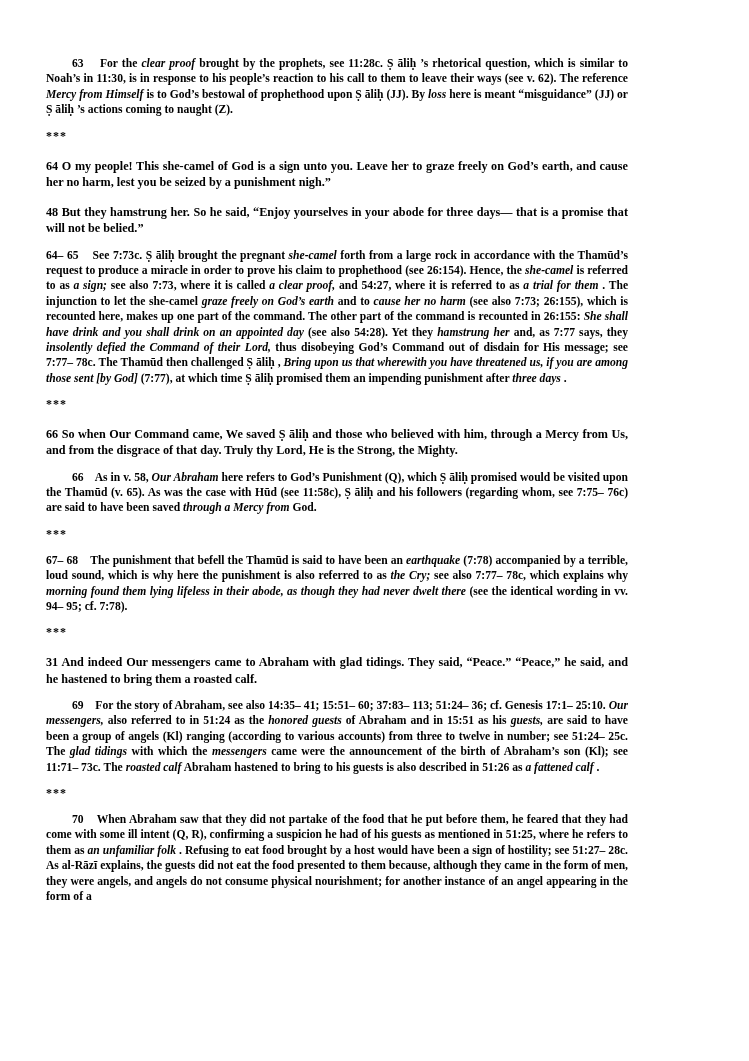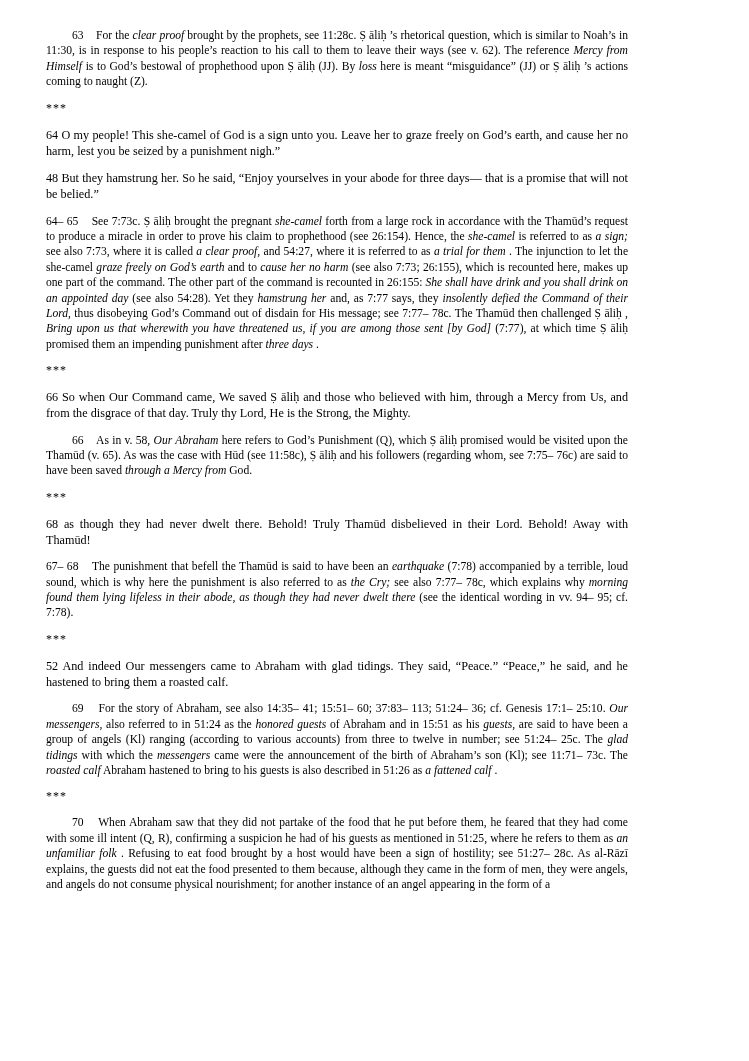--- a/index.html
+++ b/index.html
@@ -10,35 +10,36 @@
   body {
     width: 749px;
     height: 1061px;
     font-family: "Liberation Serif", serif;
     color: #000000;
   }
   .page {
     width: 674px;
     height: 1061px;
     box-sizing: border-box;
-    padding: 28px 46px 10px 46px;
+    padding: 56px 46px 10px 46px;
     position: relative;
     overflow: hidden;
+    font-weight: bold;
   }
   .commentary {
     font-size: 11.6px;
     line-height: 1.33;
     text-align: justify;
     margin: 0 0 11px 0;
   }
   .verse {
     font-size: 12.2px;
     line-height: 1.33;
     text-align: justify;
-    margin: 8px 0 11px 0;
+    margin: 14px 0 11px 0;
   }
   .indent {
     text-indent: 26px;
   }
   .sep {
     font-size: 12px;
     letter-spacing: 1px;
     margin: 0 0 11px 0;
     text-align: left;
   }
@@ -51,21 +52,20 @@
   <div id="content">
       <p class="commentary indent">63&nbsp;&nbsp;&nbsp; For the <i>clear proof</i> brought by the prophets, see 11:28c. Ṣ āliḥ ’s rhetorical question, which is similar to Noah’s in 11:30, is in response to his people’s reaction to his call to them to leave their ways (see v. 62). The reference <i>Mercy from Himself</i> is to God’s bestowal of prophethood upon Ṣ āliḥ (JJ). By <i>loss</i> here is meant “misguidance” (JJ) or Ṣ āliḥ ’s actions coming to naught (Z).</p>
       <p class="sep">***</p>
       <p class="verse">64 O my people! This she-camel of God is a sign unto you. Leave her to graze freely on God’s earth, and cause her no harm, lest you be seized by a punishment nigh.”</p>
       <p class="verse">48 But they hamstrung her. So he said, “Enjoy yourselves in your abode for three days— that is a promise that will not be belied.”</p>
       <p class="commentary">64– 65&nbsp;&nbsp;&nbsp; See 7:73c. Ṣ āliḥ brought the pregnant <i>she-camel</i> forth from a large rock in accordance with the Thamūd’s request to produce a miracle in order to prove his claim to prophethood (see 26:154). Hence, the <i>she-camel</i> is referred to as <i>a sign;</i> see also 7:73, where it is called <i>a clear proof,</i> and 54:27, where it is referred to as <i>a trial for them</i> . The injunction to let the she-camel <i>graze freely on God’s earth</i> and to <i>cause her no harm</i> (see also 7:73; 26:155), which is recounted here, makes up one part of the command. The other part of the command is recounted in 26:155: <i>She shall have drink and you shall drink on an appointed day</i> (see also 54:28). Yet they <i>hamstrung her</i> and, as 7:77 says, they <i>insolently defied the Command of their Lord,</i> thus disobeying God’s Command out of disdain for His message; see 7:77– 78c. The Thamūd then challenged Ṣ āliḥ , <i>Bring upon us that wherewith you have threatened us, if you are among those sent [by God]</i> (7:77), at which time Ṣ āliḥ promised them an impending punishment after <i>three days</i> .</p>
       <p class="sep">***</p>
       <p class="verse">66 So when Our Command came, We saved Ṣ āliḥ and those who believed with him, through a Mercy from Us, and from the disgrace of that day. Truly thy Lord, He is the Strong, the Mighty.</p>
       <p class="commentary indent">66&nbsp;&nbsp;&nbsp; As in v. 58, <i>Our Abraham</i> here refers to God’s Punishment (Q), which Ṣ āliḥ promised would be visited upon the Thamūd (v. 65). As was the case with Hūd (see 11:58c), Ṣ āliḥ and his followers (regarding whom, see 7:75– 76c) are said to have been saved <i>through a Mercy from</i> God.</p>
       <p class="sep">***</p>
-      <p class="verse">68 as though they had never dwelt there. Behold! Truly Thamūd disbelieved in their Lord. Behold! Away with Thamūd!</p>
       <p class="commentary">67– 68&nbsp;&nbsp;&nbsp; The punishment that befell the Thamūd is said to have been an <i>earthquake</i> (7:78) accompanied by a terrible, loud sound, which is why here the punishment is also referred to as <i>the Cry;</i> see also 7:77– 78c, which explains why <i>morning found them lying lifeless in their abode, as though they had never dwelt there</i> (see the identical wording in vv. 94– 95; cf. 7:78).</p>
       <p class="sep">***</p>
-      <p class="verse">52 And indeed Our messengers came to Abraham with glad tidings. They said, “Peace.” “Peace,” he said, and he hastened to bring them a roasted calf.</p>
+      <p class="verse">31 And indeed Our messengers came to Abraham with glad tidings. They said, “Peace.” “Peace,” he said, and he hastened to bring them a roasted calf.</p>
       <p class="commentary indent">69&nbsp;&nbsp;&nbsp; For the story of Abraham, see also 14:35– 41; 15:51– 60; 37:83– 113; 51:24– 36; cf. Genesis 17:1– 25:10. <i>Our messengers,</i> also referred to in 51:24 as the <i>honored guests</i> of Abraham and in 15:51 as his <i>guests,</i> are said to have been a group of angels (Kl) ranging (according to various accounts) from three to twelve in number; see 51:24– 25c. The <i>glad tidings</i> with which the <i>messengers</i> came were the announcement of the birth of Abraham’s son (Kl); see 11:71– 73c. The <i>roasted calf</i> Abraham hastened to bring to his guests is also described in 51:26 as <i>a fattened calf</i> .</p>
       <p class="sep">***</p>
       <p class="commentary indent">70&nbsp;&nbsp;&nbsp; When Abraham saw that they did not partake of the food that he put before them, he feared that they had come with some ill intent (Q, R), confirming a suspicion he had of his guests as mentioned in 51:25, where he refers to them as <i>an unfamiliar folk</i> . Refusing to eat food brought by a host would have been a sign of hostility; see 51:27– 28c. As al-Rāzī explains, the guests did not eat the food presented to them because, although they came in the form of men, they were angels, and angels do not consume physical nourishment; for another instance of an angel appearing in the form of a</p>
     </div>
 </div>
 
 </body></html>

